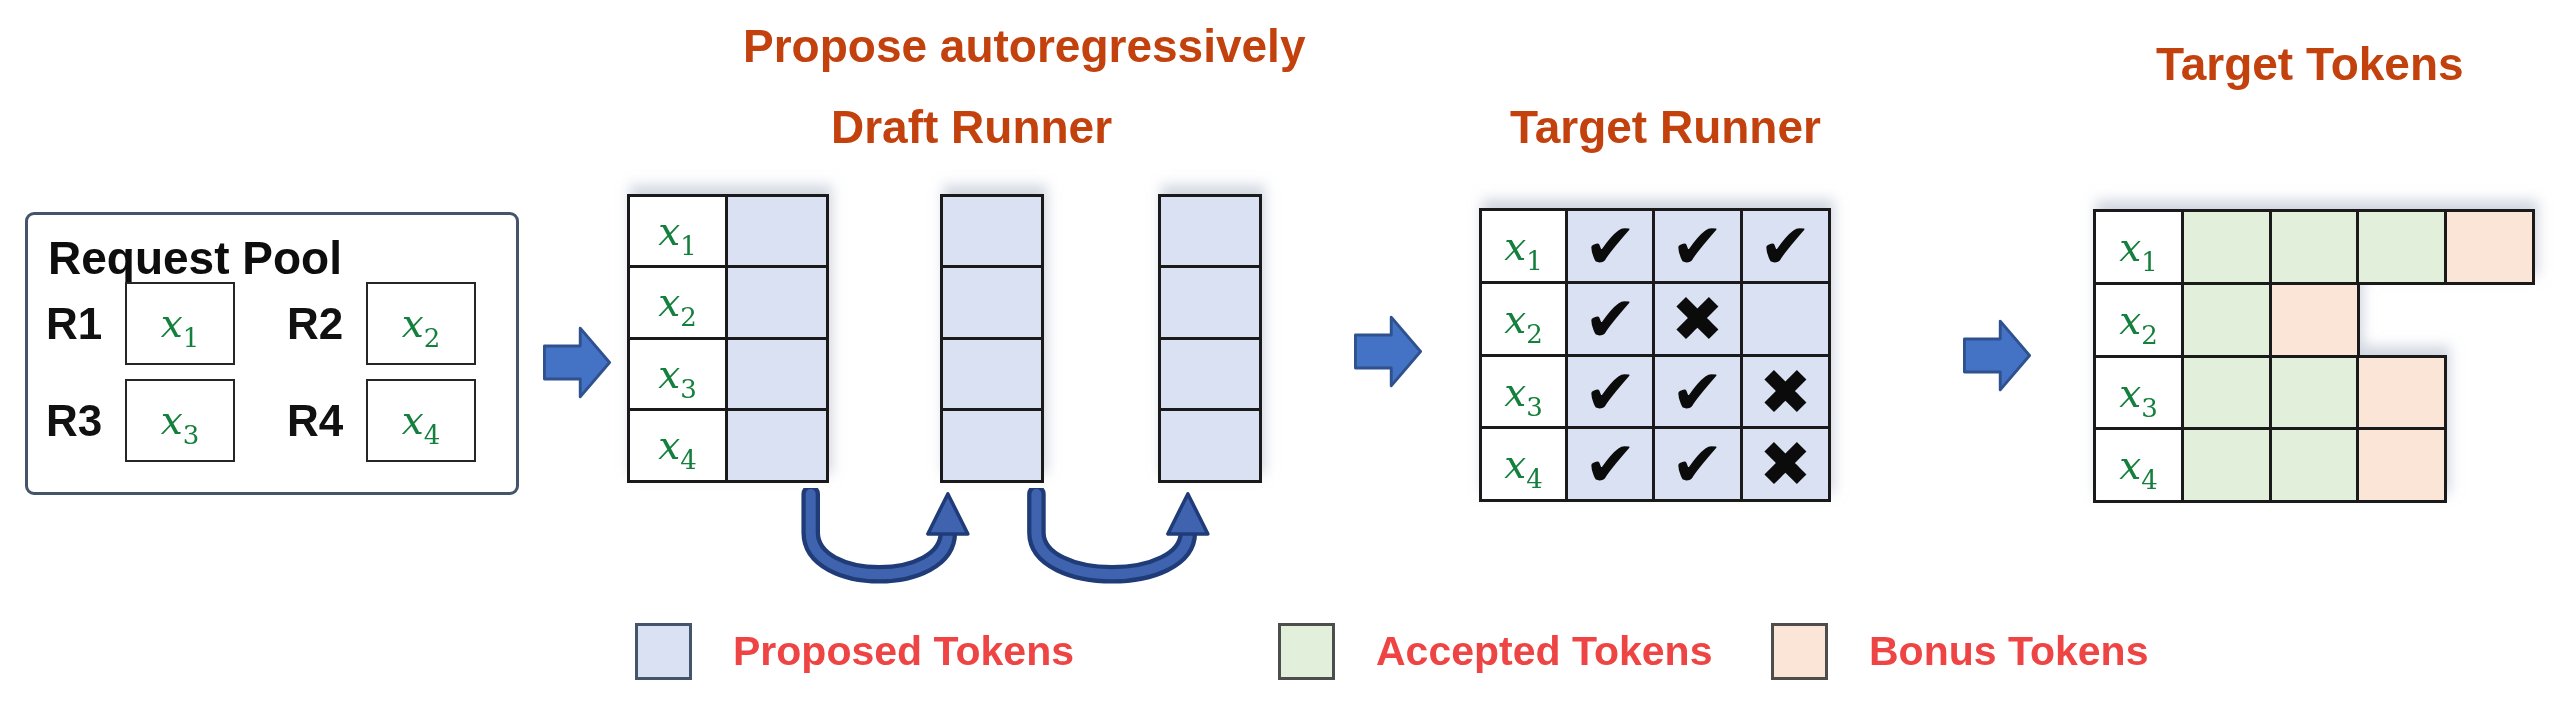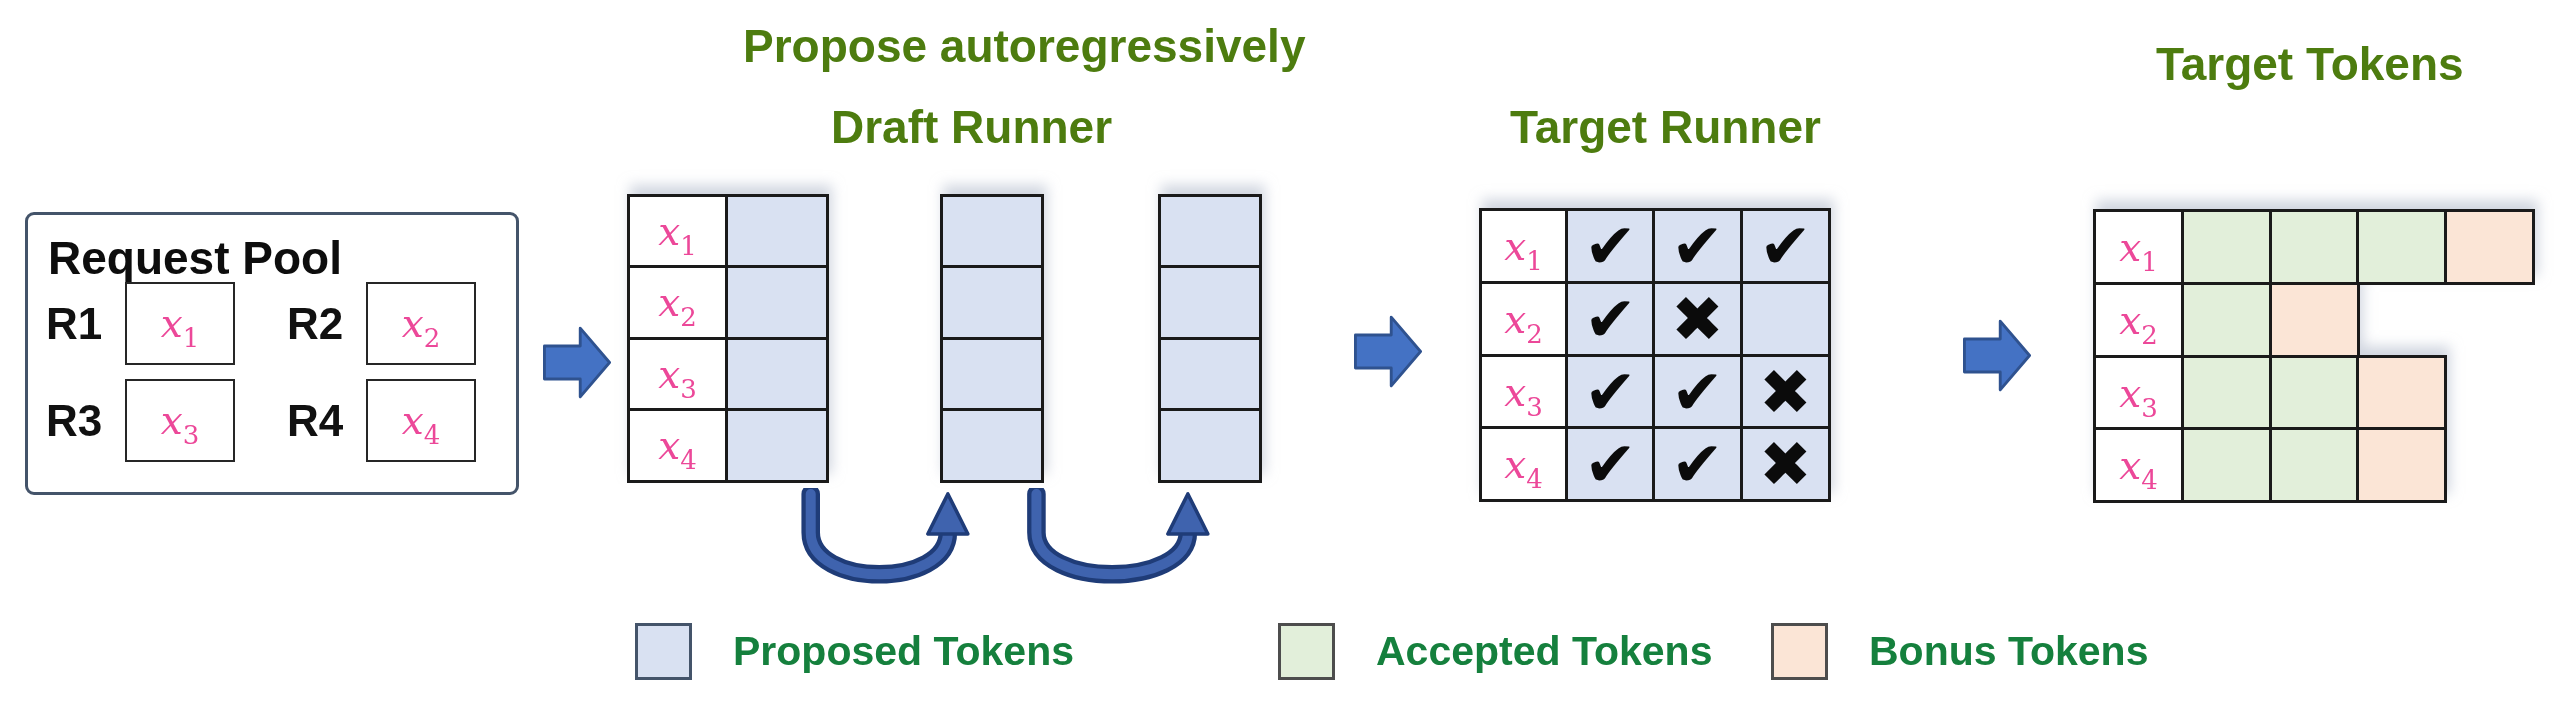--- a/index.html
+++ b/index.html
@@ -1,40 +1,40 @@
 <!DOCTYPE html>
 <html style="font-size:11.4px"><head>
 <meta charset="utf-8">
 <style>
   html,body{margin:0;padding:0;background:#ffffff;}
   #canvas{position:relative;width:2576px;height:703px;background:#ffffff;overflow:hidden;
           font-family:"Liberation Sans",sans-serif;color:#111;}
   .abs{position:absolute;}
-  .title{font-size:46px;font-weight:600;color:#4d7c0f;text-align:center;white-space:nowrap;}
+  .title{font-size:46px;font-weight:600;color:#c2410c;text-align:center;white-space:nowrap;}
   .pool-box{border:3.6px solid #44546a;background:#fff;border-radius:9px;}
   .pool-title{font-size:46px;font-weight:600;color:#0d0d0d;white-space:nowrap;}
   .pool-grid{display:grid;grid-template-columns:1fr 1fr;grid-template-rows:1fr 1fr;}
   .req-item{display:flex;align-items:center;padding-left:18px;}
   .req-label{font-size:44px;font-weight:600;width:79px;}
   .tok-box{width:106px;height:79px;border:2.9px solid #262626;background:#fff;
            display:flex;align-items:center;justify-content:center;}
-  .tok{font-family:"DejaVu Serif","Liberation Serif",serif;font-style:italic;font-size:39px;color:#ec4899;white-space:nowrap;}
+  .tok{font-family:"DejaVu Serif","Liberation Serif",serif;font-style:italic;font-size:39px;color:#15803d;white-space:nowrap;}
   .tok sub{font-size:26px;font-style:normal;font-family:"DejaVu Serif",serif;line-height:0;vertical-align:-10px;}
   .grid-host{position:absolute;}
   .shadowed{filter:drop-shadow(3.6px -8.6px 6.4px rgba(172,180,198,.55));}
   .cell{position:absolute;border:3.6px solid #1a1a1a;box-sizing:border-box;
         display:flex;align-items:center;justify-content:center;}
   .cell.label{background:#ffffff;}
   .cell.proposed{background:#d9e1f2;}
   .cell.accepted{background:#e2efda;}
   .cell.bonus{background:#fbe5d6;}
   .mark{font-family:"DejaVu Sans",sans-serif;font-size:63px;font-weight:bold;color:#0b0b0b;line-height:1;}
   .legend-item{position:absolute;display:flex;align-items:center;}
   .swatch{width:57px;height:57px;border:3.6px solid #4d4d4d;box-sizing:border-box;}
-  .legend-label{font-size:41px;font-weight:600;margin-left:41px;white-space:nowrap;color:#15803d;}
+  .legend-label{font-size:41px;font-weight:600;margin-left:41px;white-space:nowrap;color:#ef4444;}
   svg{display:block;}
 </style>
 </head>
 <body>
 
 <div id="canvas">
 
   <div class="abs pool-box" style="left:25px;top:212px;width:488px;height:277px;">
     <div class="abs pool-title" style="left:20px;top:15.7px;">Request Pool</div>
     <div class="abs pool-grid" id="pool-grid" style="left:0px;top:60px;width:482px;height:194px;">

